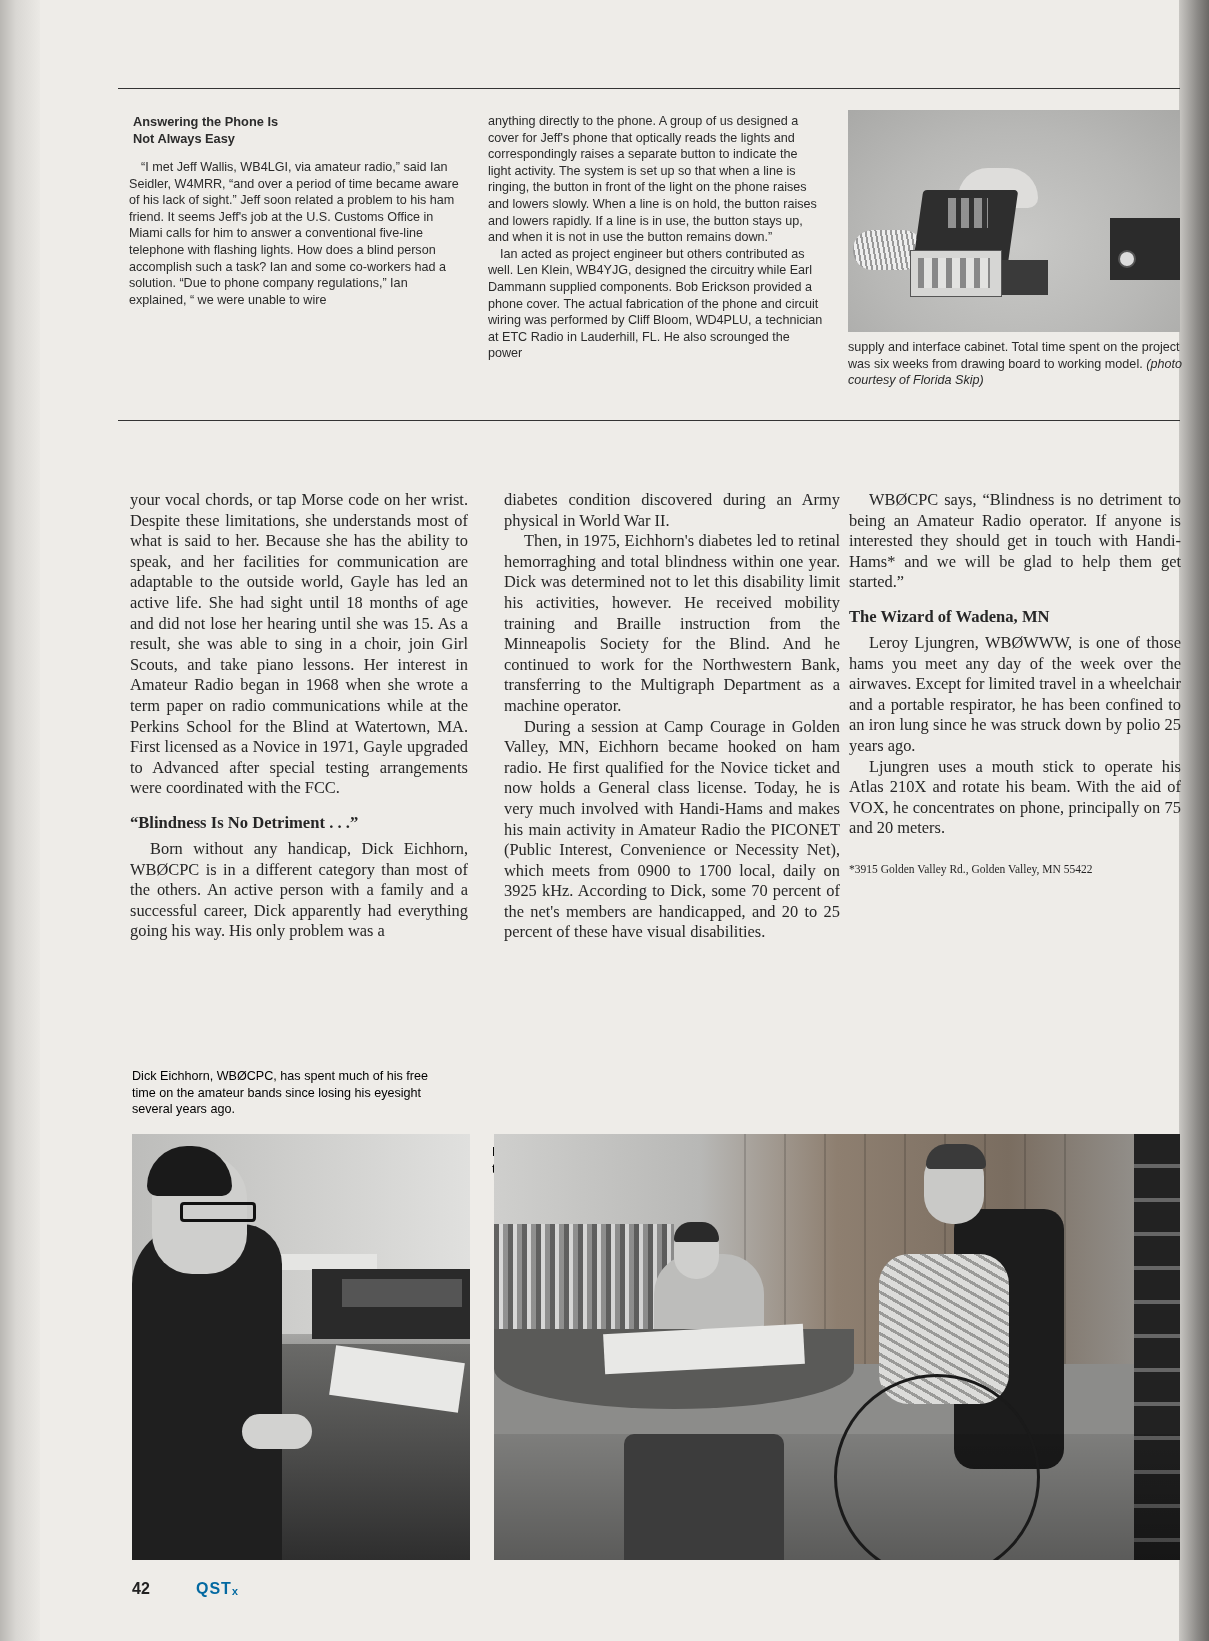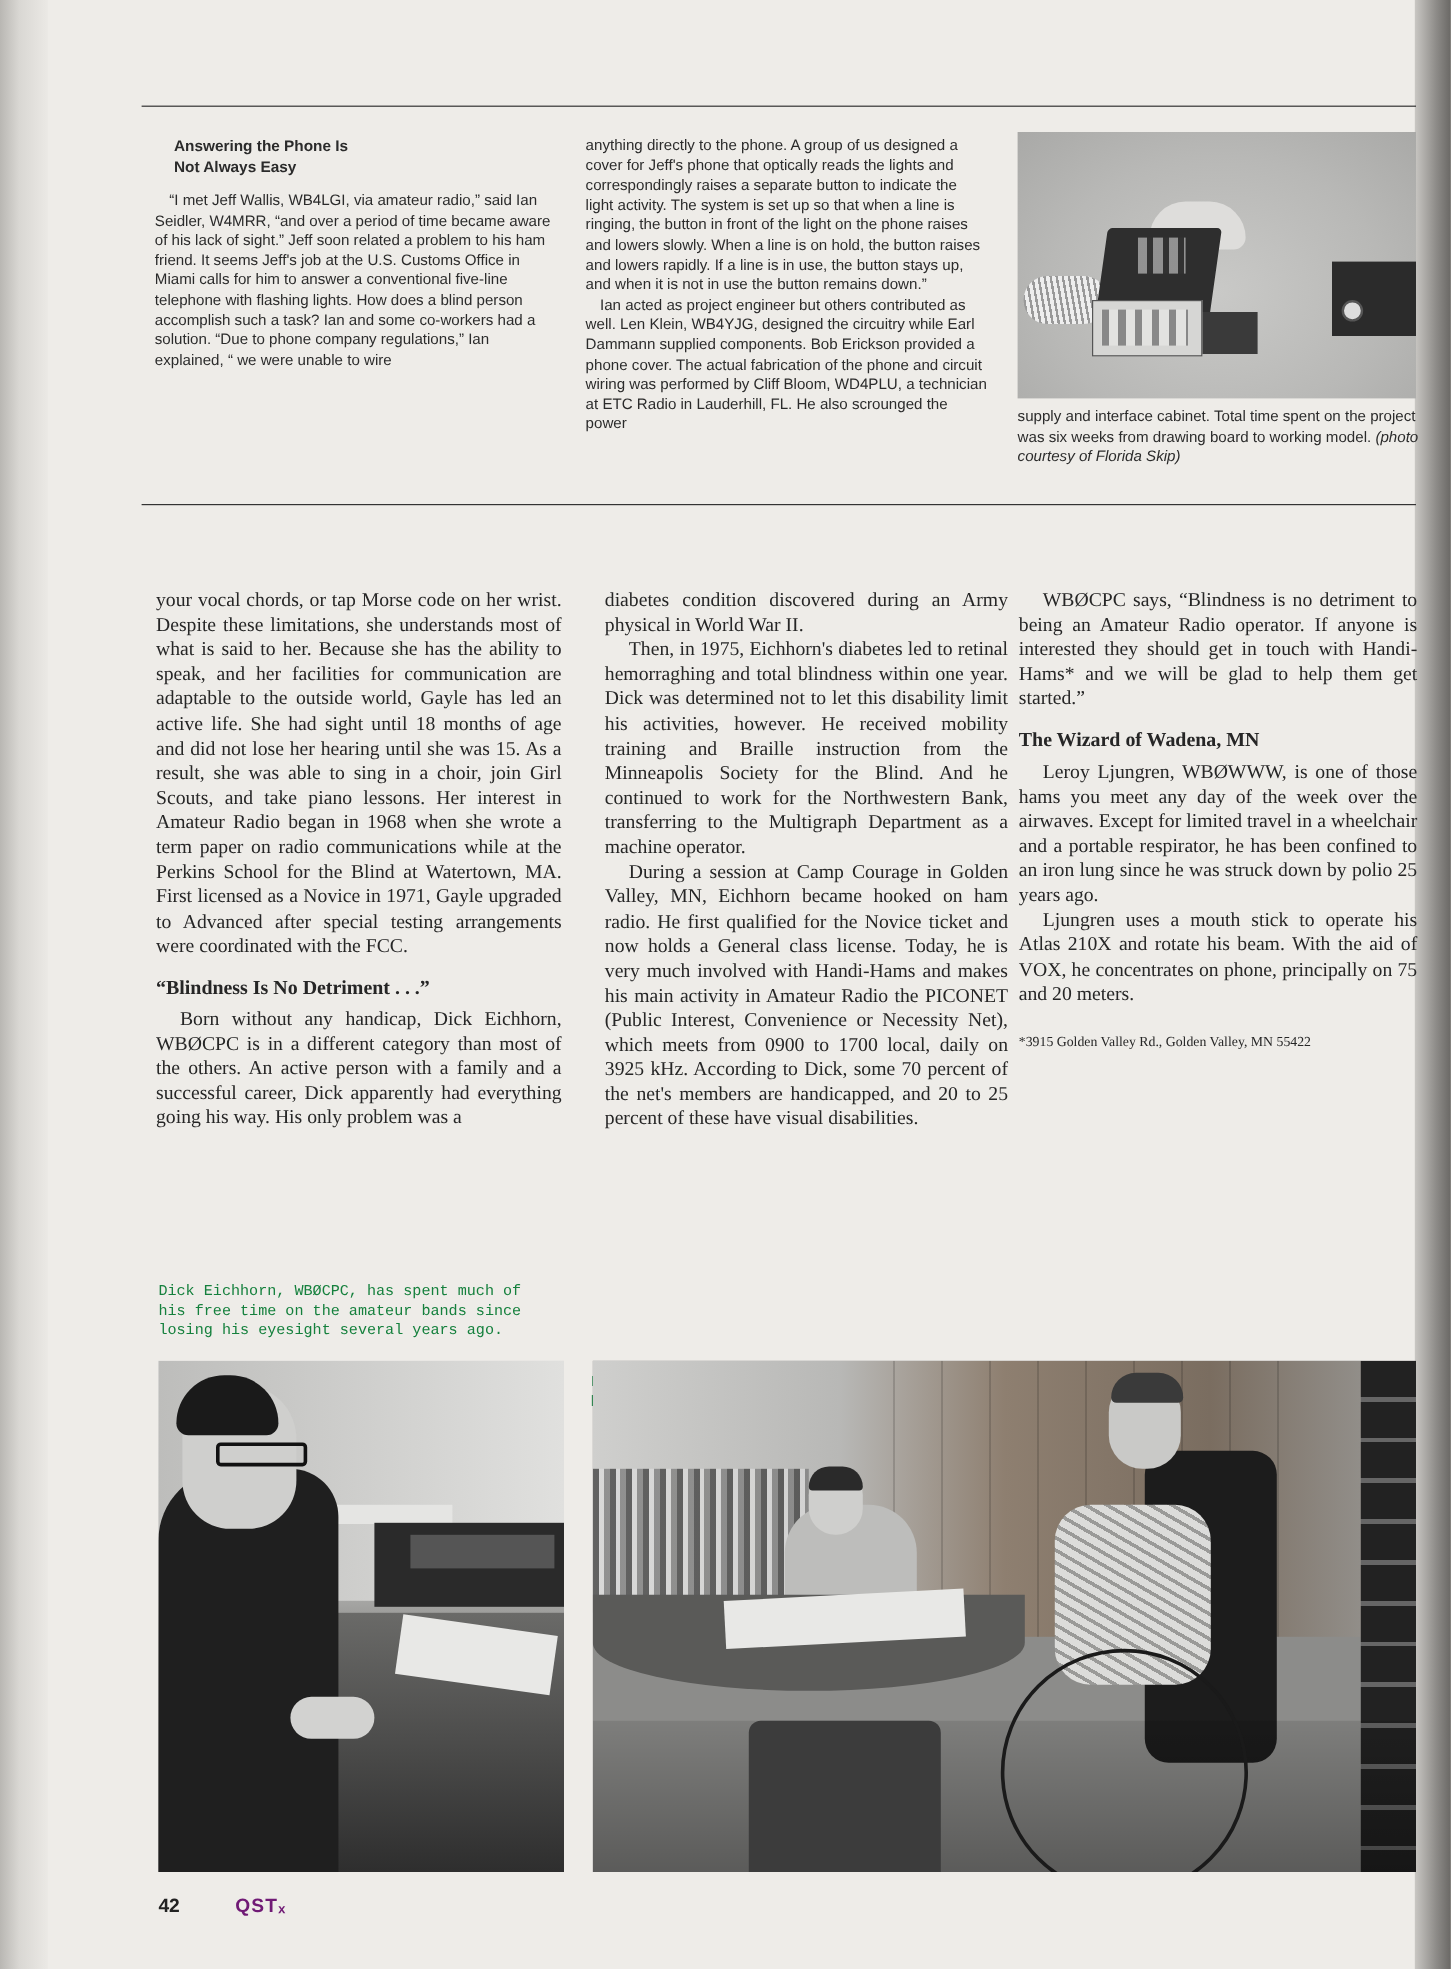--- a/index.html
+++ b/index.html
@@ -17,32 +17,32 @@
     position: absolute; right: 0; top: 0; width: 30px; height: 1641px;
     background: linear-gradient(90deg, #c9c7c3 0%, #8d8b88 60%, #6a6865 100%);
   }
   .rule { position: absolute; height: 1px; background: #333; }
   .sidebar-col {
     position: absolute; font-family: "Liberation Sans", sans-serif;
     font-size: 12.6px; line-height: 16.6px; color: #2b2b2b;
   }
   .sidebar-col p { margin: 0; text-indent: 12px; }
   .sidebar-col p.noindent { text-indent: 0; }
-  .sb-head { font-weight: bold; font-size: 12.8px; line-height: 17px; margin: 0 0 12px 16px; }
+  .sb-head { font-weight: bold; font-size: 12.8px; line-height: 17px; margin: 0 0 12px 4px; }
   .body-col {
     position: absolute; font-size: 16.4px; line-height: 20.6px;
     text-align: justify; color: #262626;
   }
   .body-col p { margin: 0; text-indent: 20px; }
   .body-col p.noindent { text-indent: 0; }
   .body-col h3 { font-size: 16.6px; font-weight: bold; margin: 14px 0 6px 0; line-height: 20px; }
   .footnote { font-size: 11.5px; margin-top: 20px !important; text-indent: 0 !important; }
   .caption {
-    position: absolute; font-family: Liberation Mono, monospace;
-    font-size: 12.6px; line-height: 16.5px; color: #15803d;
+    position: absolute; font-family: Liberation Sans, sans-serif;
+    font-size: 12.6px; line-height: 16.5px; color: #000000;
   }
   .photo {
     position: absolute; overflow: hidden;
     background: #7a7a7a;
   }
   .photo-phone {
     left: 848px; top: 110px; width: 332px; height: 222px;
     background: radial-gradient(ellipse at 50% 60%, #c9c9c7 0%, #b8b8b6 60%, #a9a9a7 100%);
   }
   .ph-body { position: absolute; left: 70px; top: 80px; width: 95px; height: 75px; background: #2e2e2e; border-radius: 4px; transform: skewX(-8deg); }
@@ -89,21 +89,21 @@
   .lr-papers { position: absolute; left: 110px; top: 195px; width: 200px; height: 40px; background: #e8e8e6; transform: rotate(-3deg); }
   .lr-chair { position: absolute; left: 460px; top: 75px; width: 110px; height: 260px; background: #1c1c1c; border-radius: 20px; }
   .lr-man { position: absolute; left: 385px; top: 120px; width: 130px; height: 150px; background: repeating-linear-gradient(30deg, #dcdcda 0 6px, #9a9a98 6px 9px); border-radius: 30px; }
   .lr-manhead { position: absolute; left: 430px; top: 15px; width: 60px; height: 75px; background: #c9c9c7; border-radius: 28px; }
   .lr-manhair { position: absolute; left: 432px; top: 10px; width: 60px; height: 25px; background: #3a3a3a; border-radius: 28px 28px 6px 6px; }
   .lr-wheel { position: absolute; left: 340px; top: 240px; width: 200px; height: 200px; border: 3px solid #1a1a1a; border-radius: 50%; }
   .lr-floor { position: absolute; left: 0; top: 300px; width: 686px; height: 126px; background: linear-gradient(180deg, rgba(0,0,0,.1), rgba(0,0,0,.35)); }
   .lr-folding { position: absolute; left: 130px; top: 300px; width: 160px; height: 126px; background: #3c3c3c; border-radius: 10px 10px 0 0; }
 
   .page-num { position: absolute; left: 132px; top: 1580px; font-family: "Liberation Sans", sans-serif; font-weight: bold; font-size: 16px; color: #222; }
-  .mag-logo { position: absolute; left: 196px; top: 1580px; font-family: "Liberation Sans", sans-serif; font-weight: bold; font-size: 16px; letter-spacing: 1px; color: #701a75; }
+  .mag-logo { position: absolute; left: 196px; top: 1580px; font-family: "Liberation Sans", sans-serif; font-weight: bold; font-size: 16px; letter-spacing: 1px; color: #0369a1; }
 </style>
 </head>
 <body>
 
 <div class="spine"></div>
 <div class="rightedge"></div>
 
 <div class="rule" style="left:118px; top:88px; width:1062px;"></div>
 <div class="rule" style="left:118px; top:420px; width:1062px;"></div>
 

